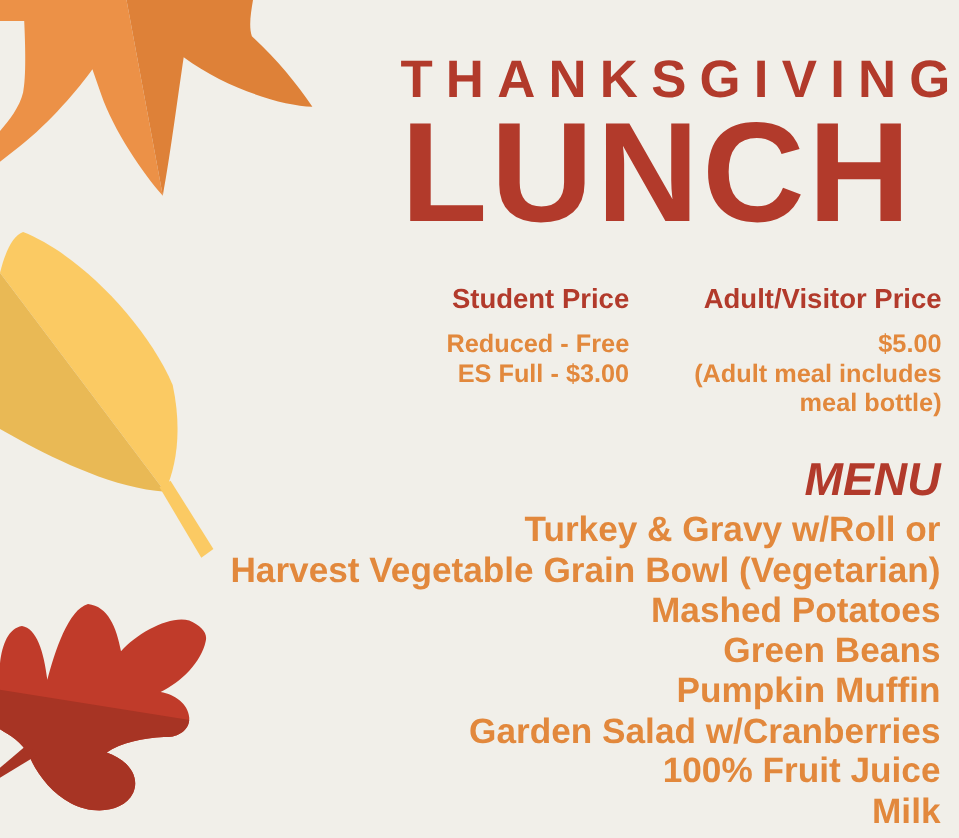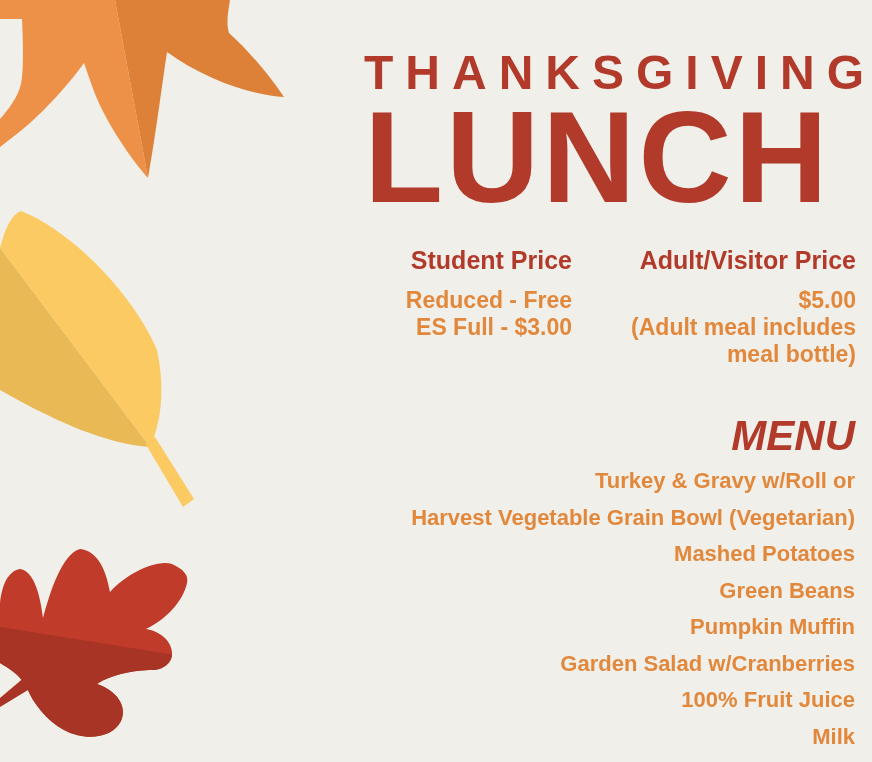--- a/index.html
+++ b/index.html
@@ -26,36 +26,36 @@
     color:#b23a2b;
   }
   .price-block{
     position:absolute;top:245px;
     text-align:right;
   }
   .price-block.student{right:300px;}
   .price-block.adult{right:16px;}
   .price-heading{
     font-size:25px;font-weight:800;line-height:30px;
-    color:#b23a2b;margin:0 0 12px 0;white-space:nowrap;
+    color:#b23a2b;margin:12px 0 12px 0;white-space:nowrap;
   }
   .price-line{
     font-size:23px;font-weight:700;line-height:27px;
     color:#e2883c;white-space:nowrap;
   }
   .menu-block{
     position:absolute;right:17px;top:413px;
     text-align:right;
   }
   .menu-heading{
     font-size:42px;font-weight:800;line-height:46px;
     color:#b23a2b;margin:0 0 4px 0;font-style:italic;
   }
   .menu-item{
-    font-size:22px;font-weight:700;line-height:36.5px;
+    font-size:32px;font-weight:700;line-height:36.5px;
     color:#e2883c;white-space:nowrap;
   }
 </style>
 </head>
 <body>
 
 <svg class="leaves-svg" viewBox="0 0 872 762" aria-hidden="true">
 
   <g>
     <path d="M0 0 L115 0 L148 178

